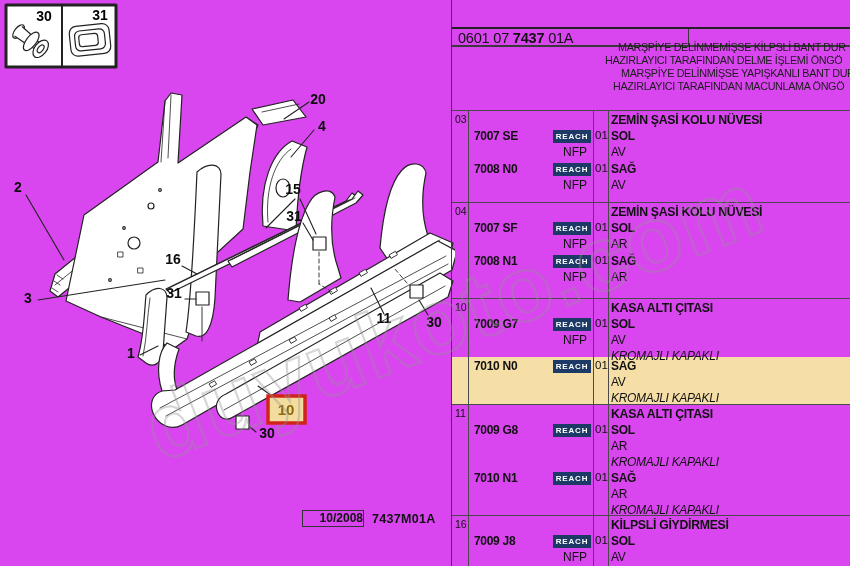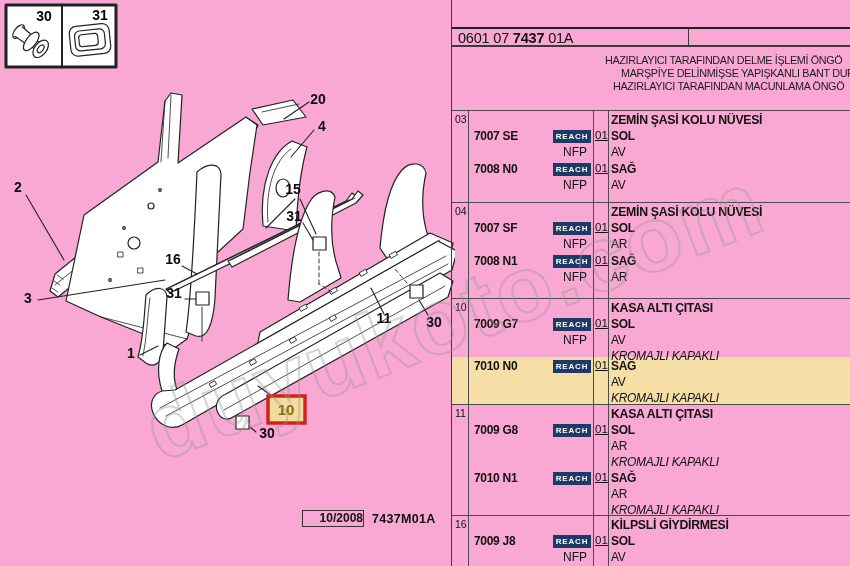--- a/index.html
+++ b/index.html
@@ -1,37 +1,37 @@
 <!DOCTYPE html>
 <html><head>
 <meta charset="utf-8">
 <style>
   html,body{margin:0;padding:0;background:#fff;}
-  .page{position:relative;width:850px;height:566px;background:#f9a8d4;overflow:hidden;
+  .page{position:relative;width:850px;height:566px;background:#d946ef;overflow:hidden;
         font-family:"Liberation Sans",sans-serif;color:#111;}
   svg text{font-family:"Liberation Sans",sans-serif;}
 
   
   .rpanel{position:absolute;left:451px;top:0;width:398px;height:566px;border-left:1px solid #3a3a3a;}
   .hdr{position:absolute;left:0;top:0;width:398px;height:20px;border-top:2px solid #222;border-bottom:2px solid #3a3a3a;box-sizing:border-box;margin-top:27px;}
   .hdr-div{position:absolute;left:236px;top:0;width:1px;height:18px;background:#3a3a3a;}
   .hdr-text{position:absolute;left:6px;top:1px;font-size:14.5px;letter-spacing:-0.2px;white-space:nowrap;}
   .hdr-text b{font-weight:bold;}
   .note{position:absolute;white-space:nowrap;font-size:10.8px;letter-spacing:-0.35px;color:#1c1c1c;}
 
   .tablewrap{position:absolute;left:0;top:110px;width:398px;height:456px;}
   .vl{position:absolute;top:0;bottom:0;width:1px;background:#4a4a4a;z-index:1;}
   .grp{position:relative;border-top:1px solid #4a4a4a;box-sizing:border-box;}
   .ref{position:absolute;left:3px;font-size:10.5px;z-index:2;}
   .part{position:absolute;left:22px;font-weight:bold;font-size:12px;letter-spacing:-0.3px;z-index:2;white-space:nowrap;}
   .badge{position:absolute;left:101px;width:38px;height:13px;background:#1d3a66;color:#fff;
          font-size:8px;font-weight:bold;text-align:center;line-height:13px;letter-spacing:.8px;z-index:2;}
   .nfp{position:absolute;left:16px;width:122px;text-align:right;padding-right:3px;box-sizing:border-box;
        font-weight:normal;font-size:12px;z-index:2;padding-left:46px;}
-  .qty{position:absolute;left:143px;font-size:11.5px;z-index:2;text-decoration:underline;}
+  .qty{position:absolute;left:143px;font-size:11.5px;z-index:2;}
   .desc{position:absolute;left:159px;font-size:12px;letter-spacing:-0.3px;z-index:2;white-space:nowrap;}
   .desc.t{font-weight:bold;font-size:12.3px;}
   .desc.b{font-weight:bold;}
   .desc.i{font-style:italic;}
   .hl{position:absolute;left:0;right:0;background:#f6dfa7;z-index:0;}
 
   
   .f-box{position:absolute;left:302px;top:510px;width:62px;height:17px;border:1px solid #333;
          box-sizing:border-box;text-align:right;font-weight:bold;font-size:12px;line-height:15px;}
   .f-code{position:absolute;left:372px;top:512px;font-weight:bold;font-size:12.5px;letter-spacing:.3px;}
@@ -189,20 +189,21 @@
 
   <div class="rpanel">
 
     <div class="hdr">
       <div class="hdr-text">
         <span>0601 07 </span><b>7437</b><span> 01A</span>
       </div>
       <div class="hdr-div"></div>
     </div>
 
+    <div class="note" style="left:166px;top:41px">MARŞPİYE DELİNMEMİŞSE KİLPSLİ BANT DUR</div>
     <div class="note" style="left:153px;top:54px">HAZIRLAYICI TARAFINDAN DELME İŞLEMİ ÖNGÖ</div>
     <div class="note" style="left:169px;top:67px">MARŞPİYE DELİNMİŞSE YAPIŞKANLI BANT DUR</div>
     <div class="note" style="left:161px;top:80px">HAZIRLAYICI TARAFINDAN MACUNLAMA ÖNGÖ</div>
 
     <div class="tablewrap">
       <div class="vl" style="left:16px"></div>
       <div class="vl" style="left:141px"></div>
       <div class="vl" style="left:156px"></div>
 
       <div class="grp" style="height:92px">

